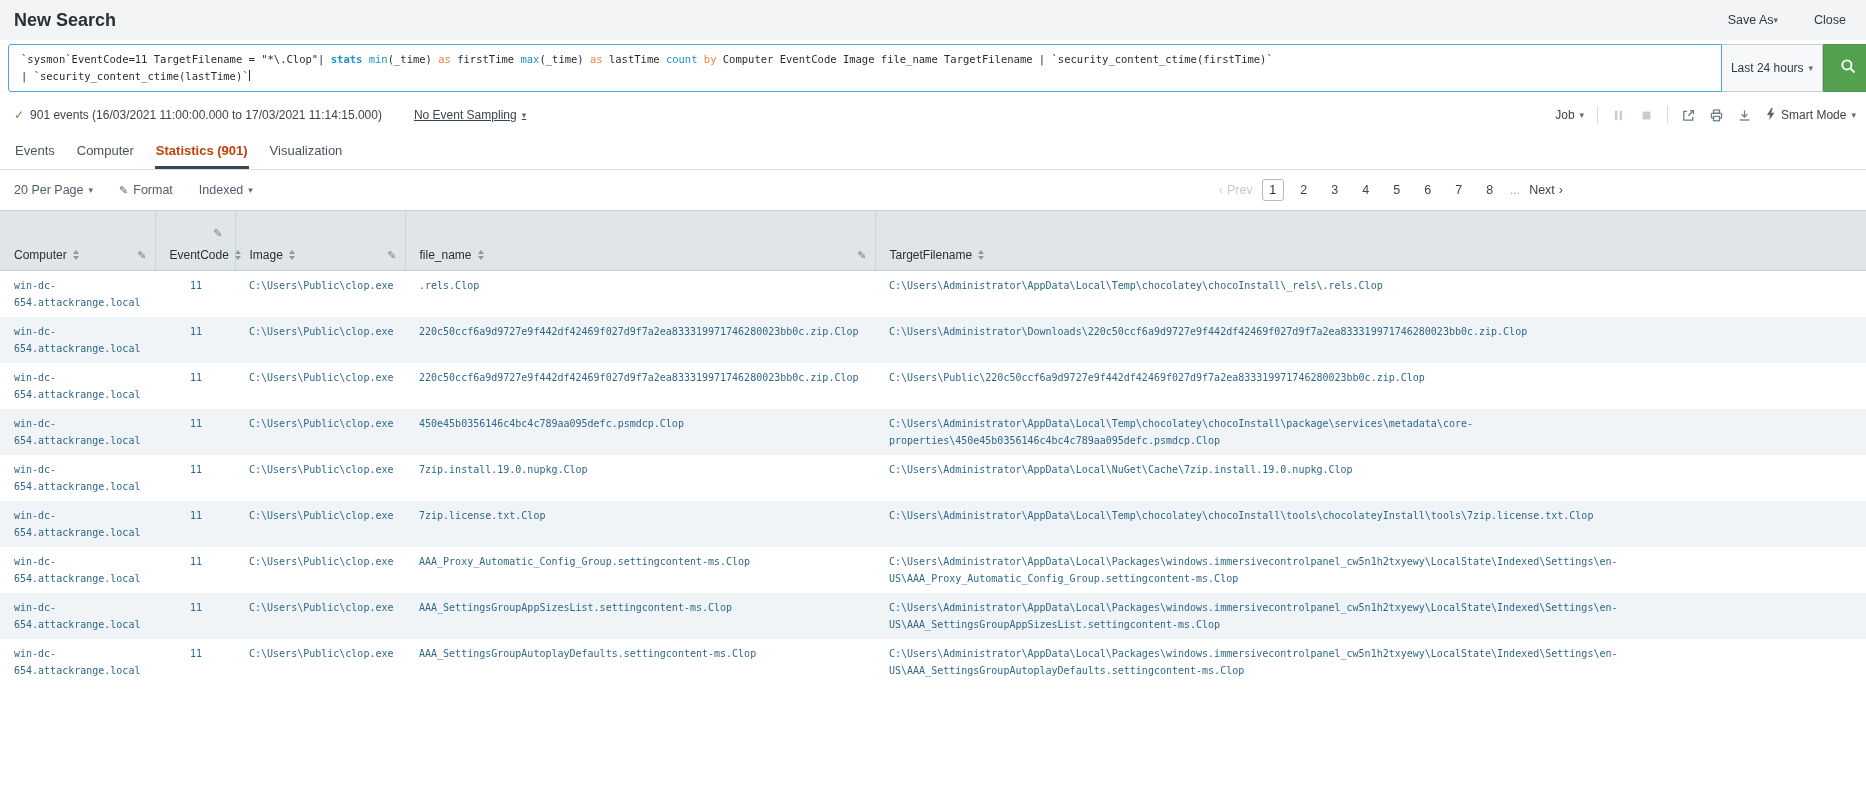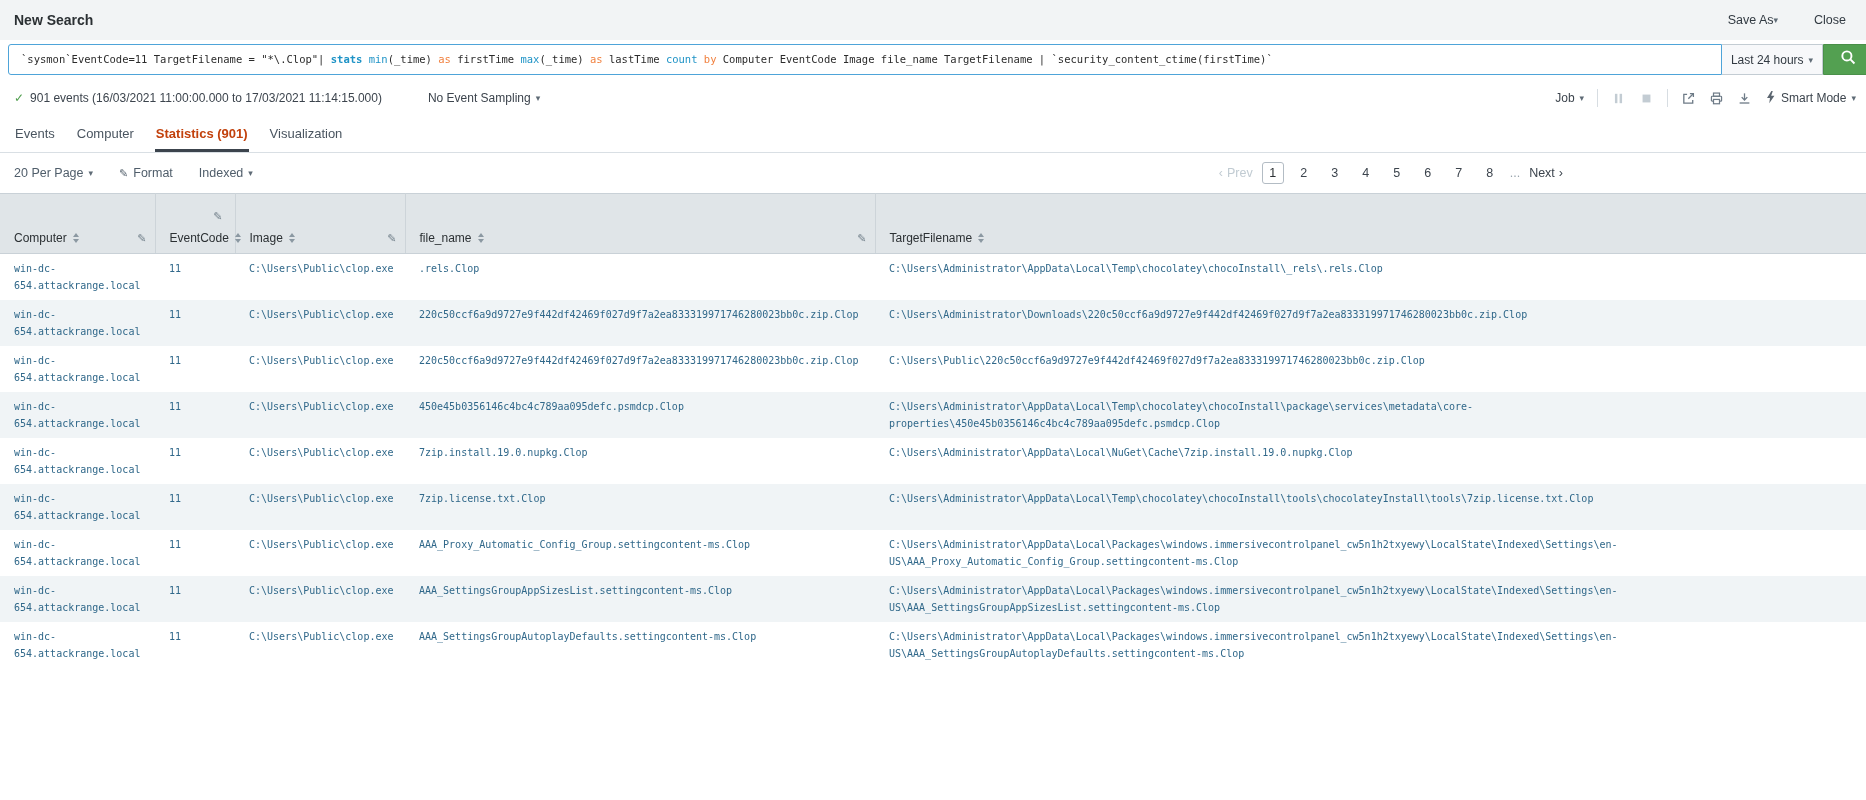--- a/index.html
+++ b/index.html
@@ -1,21 +1,21 @@
 <!DOCTYPE html>
 <html><head>
 <meta charset="utf-8">
 <style>
   * { margin:0; padding:0; box-sizing:border-box; }
   html,body { width:1866px; height:800px; overflow:hidden; background:#fff;
               font-family:"Liberation Sans", sans-serif; }
 
   
   .topbar { height:40px; background:#f2f4f5; display:flex; align-items:center; padding:0 20px 0 14px; }
-  .topbar h1 { font-size:14px; font-weight:bold; color:#2b3033; flex:1; }
+  .topbar h1 { font-size:18px; font-weight:bold; color:#2b3033; flex:1; }
   .top-link { font-size:12.5px; color:#323a42; margin-left:36px; cursor:pointer; display:flex; align-items:center; }
   .caret { font-size:9px; color:#5f6b76; }
 
   
   .search-row { display:flex; align-items:stretch; margin:4px 0 0 8px; width:1865px; }
   .search-box { flex:1; border:1px solid #4ea4d9; border-radius:3px 0 0 3px; background:#fff;
                 padding:6px 12px; font-family:"DejaVu Sans Mono", monospace; font-size:10.5px;
                 line-height:17px; color:#2b2b2b; cursor:text; }
   .qline { white-space:pre-wrap; }
   .tok-cmd  { color:#1e93c6; font-weight:bold; }
@@ -24,21 +24,21 @@
   .cursor { display:inline-block; width:1px; height:11px; background:#222; vertical-align:-1px; }
   .time-picker { width:101px; border:1px solid #c3ccd3; border-left:none; background:#f7f8fa;
                  display:flex; align-items:center; justify-content:center; gap:5px;
                  font-size:12px; color:#323a42; cursor:pointer; }
   .search-btn { width:50px; background:#53a051; border:1px solid #4a9049; border-radius:0 3px 3px 0;
                 display:flex; align-items:center; justify-content:center; cursor:pointer; }
 
   
   .status-row { display:flex; align-items:center; padding:14px 10px 10px 14px; font-size:12px; color:#3c444d; }
   .check { color:#53a051; margin-right:6px; font-size:12px; }
-  .sampling { margin-left:46px; cursor:pointer; display:flex; align-items:center; gap:5px; }
+  .sampling { margin-left:32px; cursor:pointer; display:flex; align-items:center; gap:5px;text-decoration:underline; }
   .status-right { margin-left:auto; display:flex; align-items:center; gap:13px; }
   .status-right .label-btn { display:flex; align-items:center; gap:5px; cursor:pointer; }
   .icon-btn { display:flex; align-items:center; cursor:pointer; }
   .vsep { width:1px; height:18px; background:#d7dde2; }
 
   
   .tabs-row { display:flex; gap:20px; padding:0 14px; border-bottom:1px solid #d9dfe4; }
   .tab { padding:9px 1px 8px; font-size:13px; color:#4a5560; cursor:pointer; border-bottom:3px solid transparent; }
   .tab.active { color:#c2410c; font-weight:bold; border-bottom-color:#3c444d; }
 
@@ -67,41 +67,42 @@
   th .pencil-row { display:flex; justify-content:flex-end; padding:0 4px 8px 0; }
   .sort { display:inline-flex; flex-direction:column; gap:2px; cursor:pointer; }
   .sort i { display:block; width:0; height:0; border-left:3.5px solid transparent; border-right:3.5px solid transparent; }
   .sort .up { border-bottom:4px solid #8b98a2; }
   .sort .dn { border-top:4px solid #8b98a2; }
 
   tbody td { vertical-align:top; padding:6px 8px 6px 14px; font-family:"DejaVu Sans Mono", monospace;
              font-size:10px; line-height:17px; color:#30688a; cursor:pointer; }
   tbody tr:nth-child(even) { background:#f0f4f6; }
   td.wrap { overflow-wrap:break-word; }
-  td.num { text-align:left; padding-right:12px; }
+  td.num { text-align:center; padding-right:12px; }
   td .path { max-width:860px; overflow-wrap:break-word; }
 </style>
 </head>
 <body>
 
 <div class="topbar">
   <h1>New Search</h1>
   <div class="top-link">
     <span>Save As</span>
     <span class="caret">▾</span>
   </div>
   <div class="top-link">
     <span>Close</span>
   </div>
 </div>
 
 <div class="search-row">
   <div class="search-box">
     <div>
         <div class="qline"><span class="tok-plain">`sysmon`EventCode=11 TargetFilename = "*\.Clop"| </span><span class="tok-cmd">stats</span><span class="tok-plain"> </span><span class="tok-func">min</span><span class="tok-plain">(_time) </span><span class="tok-kw">as</span><span class="tok-plain"> firstTime </span><span class="tok-func">max</span><span class="tok-plain">(_time) </span><span class="tok-kw">as</span><span class="tok-plain"> lastTime </span><span class="tok-func">count</span><span class="tok-plain"> </span><span class="tok-kw">by</span><span class="tok-plain"> Computer EventCode Image file_name TargetFilename | `security_content_ctime(firstTime)`</span></div>
+        <div class="qline"><span class="tok-plain">| `security_content_ctime(lastTime)`</span><span class="cursor"></span></div>
       </div>
   </div>
   <div class="time-picker">
     <span>Last 24 hours</span>
     <span class="caret">▾</span>
   </div>
   <div class="search-btn">
     <span>
       <svg width="17" height="17" viewBox="0 0 16 16">
           <circle cx="6.5" cy="6.5" r="4.3" fill="none" stroke="#fff" stroke-width="1.8"></circle>

